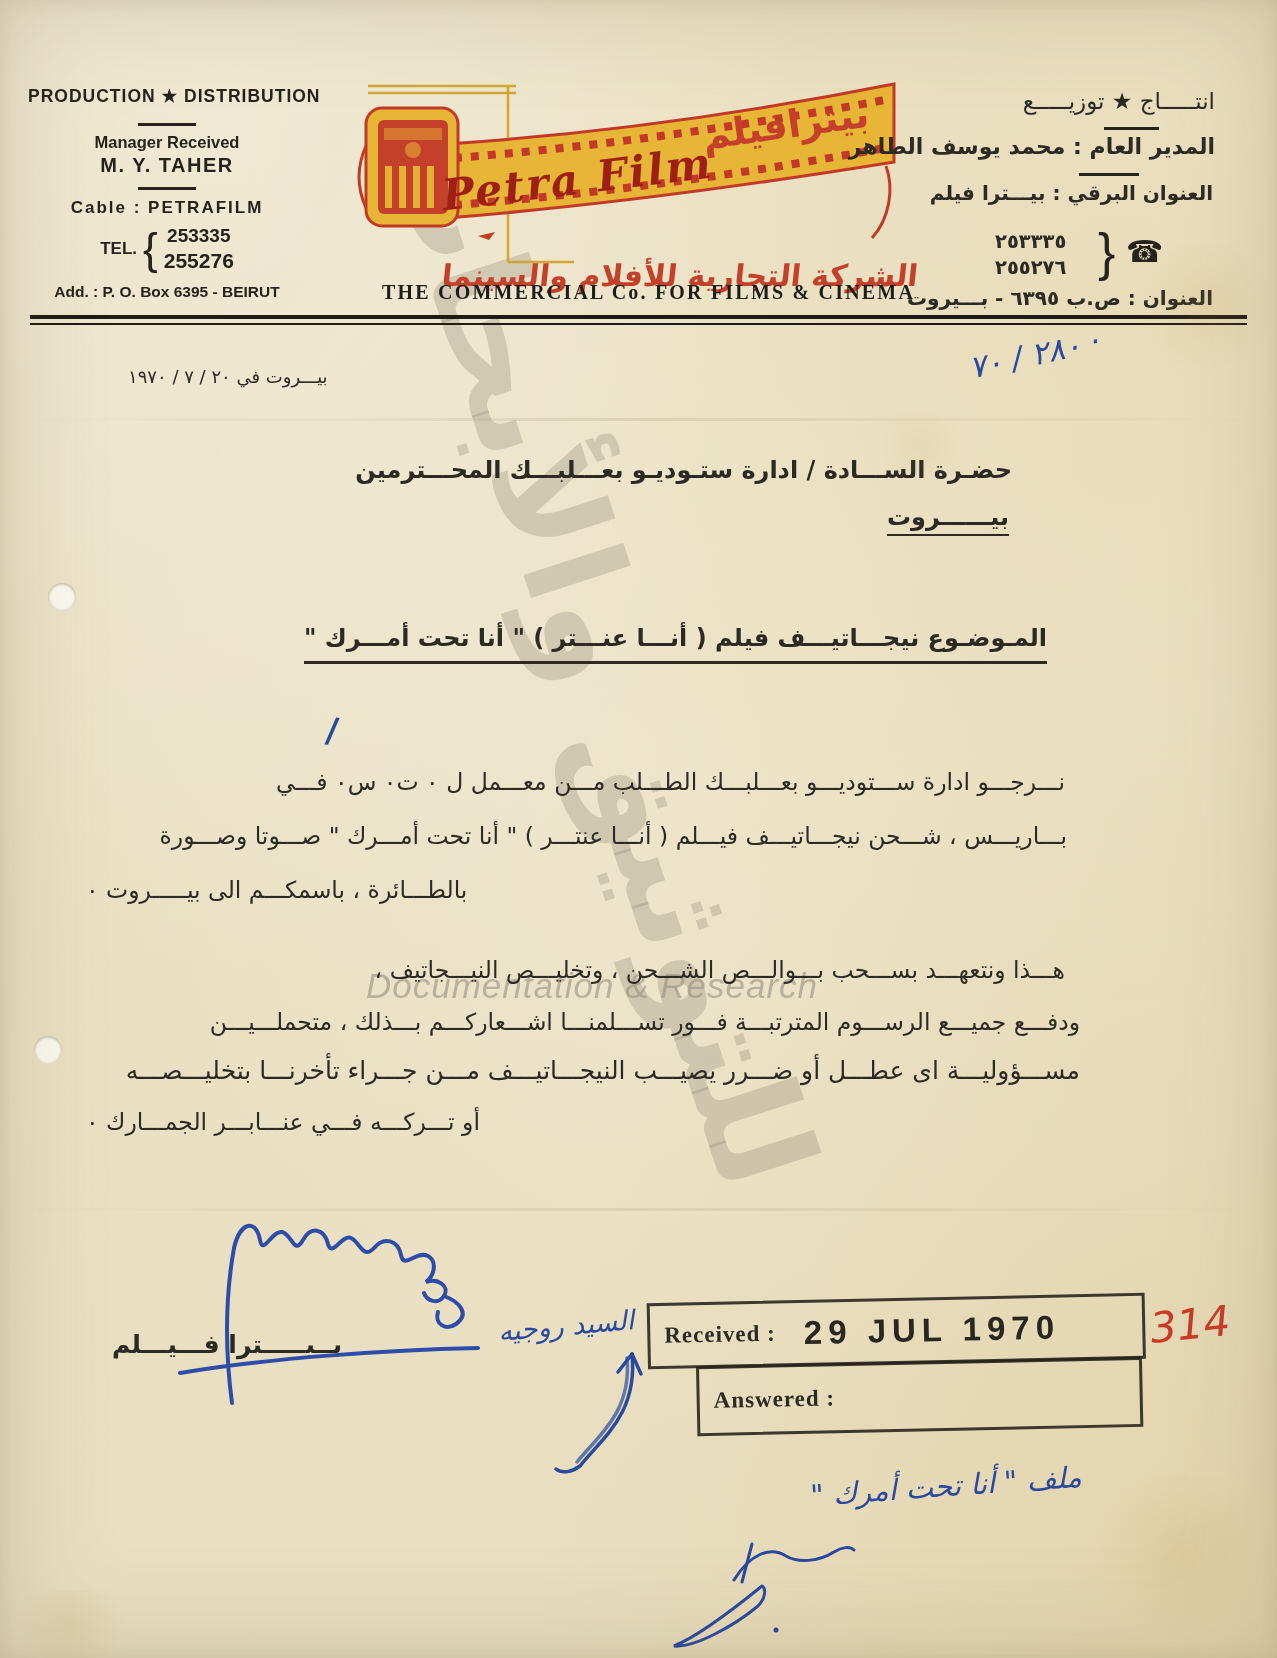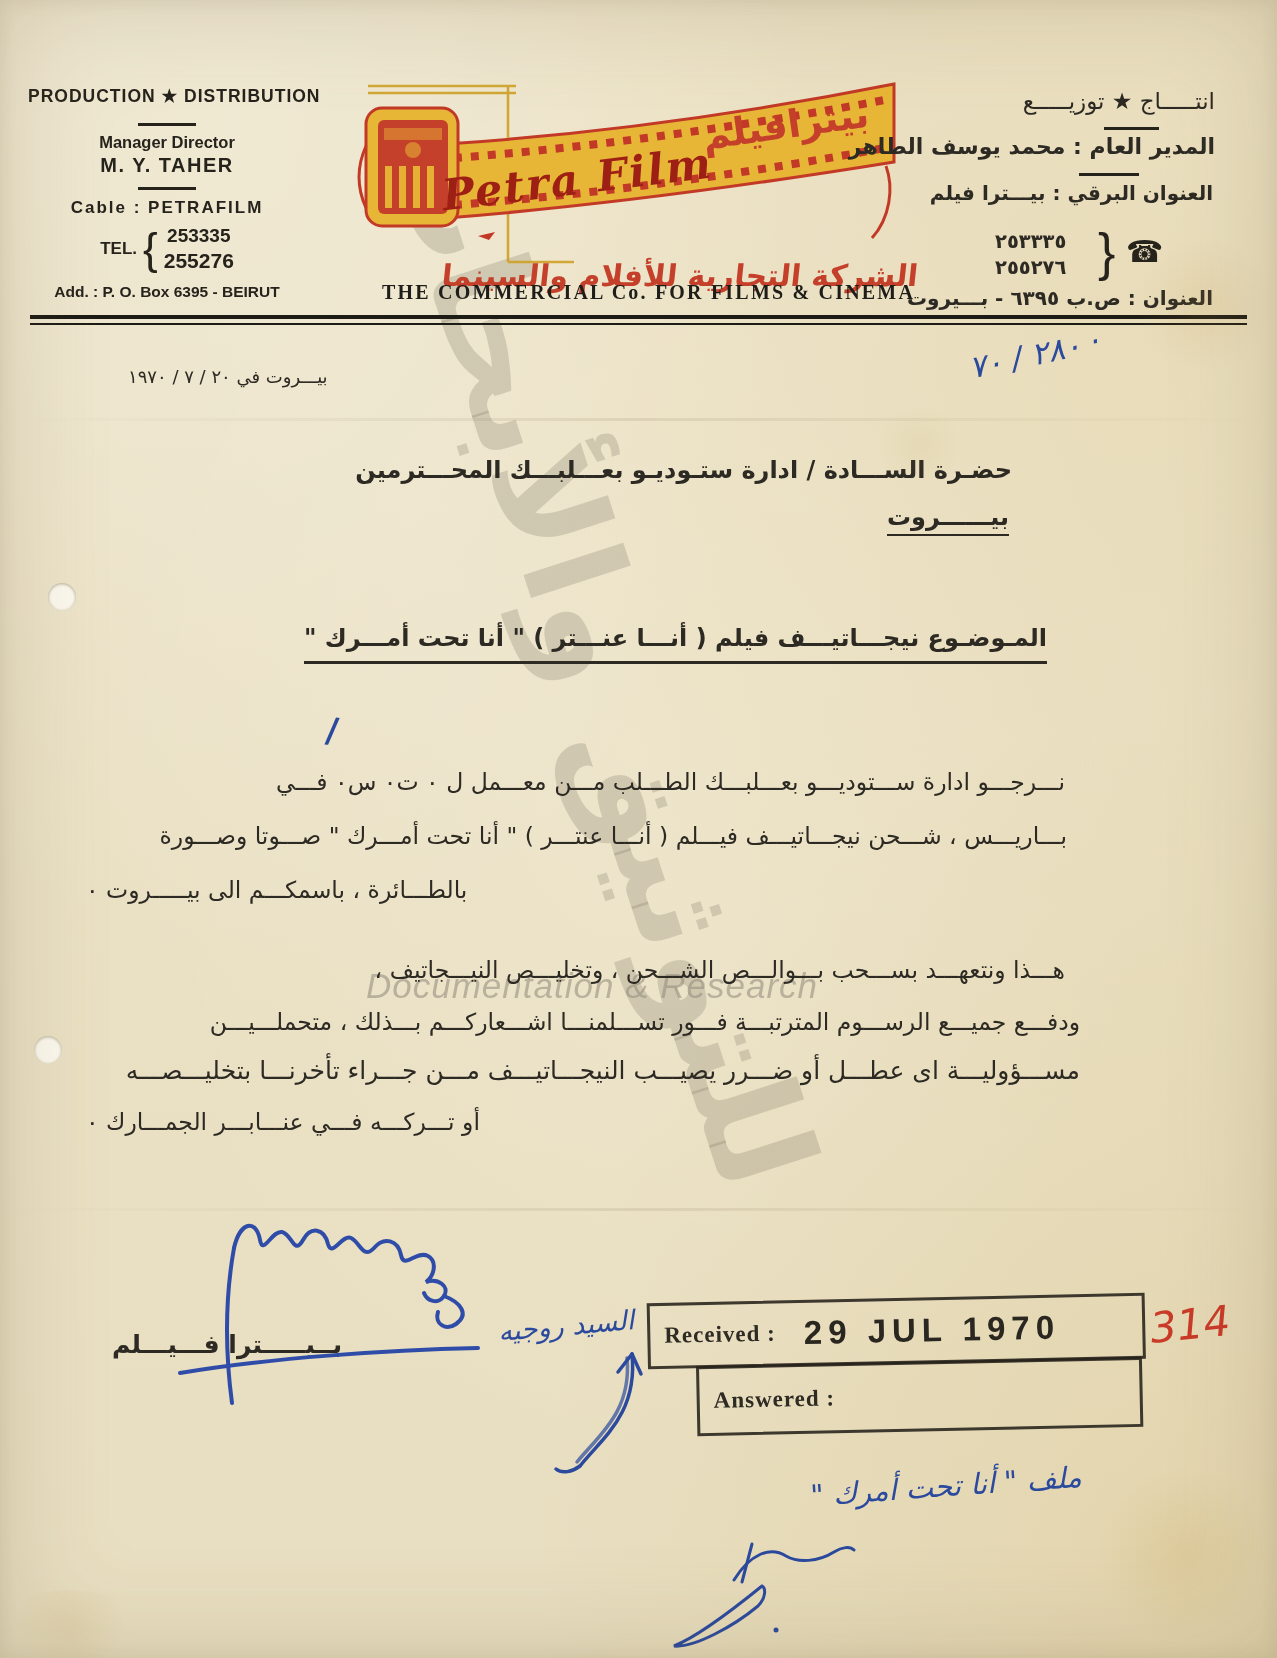--- a/index.html
+++ b/index.html
@@ -53,21 +53,21 @@
 
   <div class="wm-ar">للتوثيق والأبحاث</div>
   <div class="wm-lat">Documentation &amp; Research</div>
 
   <div class="hole" style="left:48px;top:583px;"></div>
   <div class="hole" style="left:34px;top:1036px;"></div>
 
   <div class="abs z2" style="left:28px;top:86px;width:278px;text-align:center;">
     <div class="lat" style="font-size:17.5px;font-weight:bold;letter-spacing:1px;">PRODUCTION ★ DISTRIBUTION</div>
     <div style="width:58px;height:3px;background:#26231d;margin:16px auto 0;"></div>
-    <div class="lat" style="font-size:16.5px;font-weight:bold;margin-top:7px;">Manager Director</div>
+    <div class="lat" style="font-size:16.5px;font-weight:bold;margin-top:7px;">Manager Received</div>
     <div class="lat" style="font-size:20px;font-weight:bold;letter-spacing:1.5px;margin-top:2px;">M. Y. TAHER</div>
     <div style="width:58px;height:3px;background:#26231d;margin:10px auto 0;"></div>
     <div class="lat" style="font-size:17px;font-weight:bold;letter-spacing:2px;margin-top:8px;">Cable : PETRAFILM</div>
     <div style="display:flex;justify-content:center;align-items:center;margin-top:6px;gap:6px;">
       <span class="lat" style="font-size:17px;font-weight:bold;">TEL.</span>
       <span class="lat" style="font-size:44px;font-weight:200;line-height:1;">{</span>
       <span style="display:inline-block;text-align:center;">
         <span class="lat" style="display:block;font-size:19px;font-weight:bold;line-height:1.25;">253335</span>
         <span class="lat" style="display:block;font-size:21px;font-weight:bold;line-height:1.25;">255276</span>
       </span>

